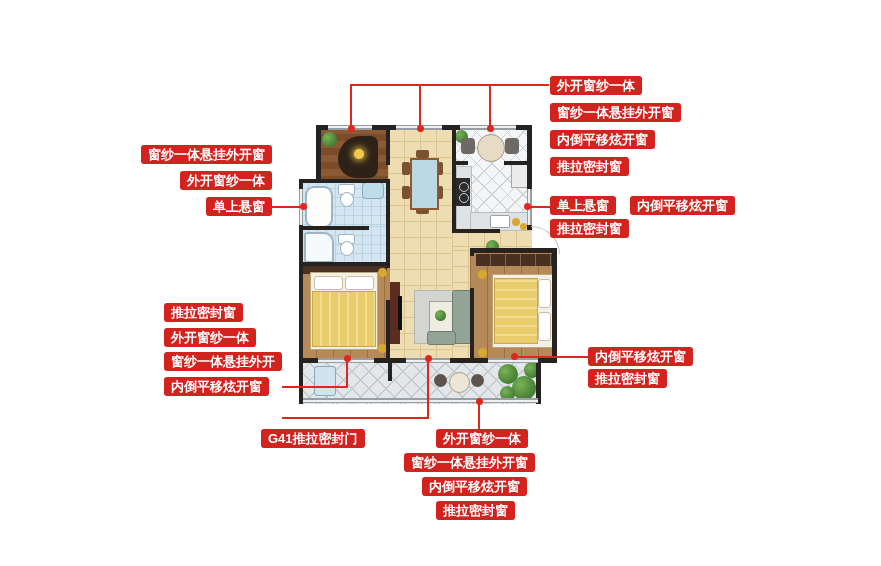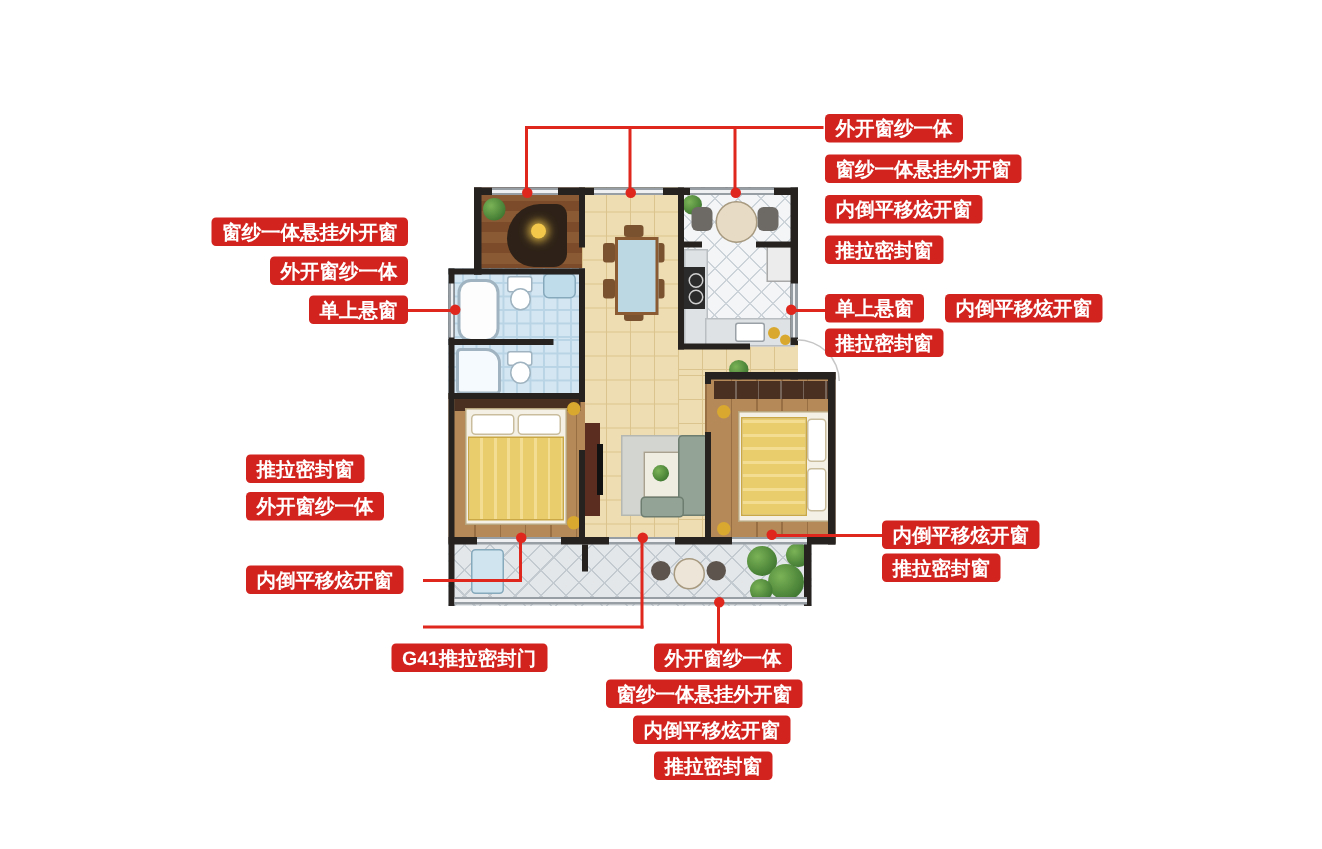--- a/index.html
+++ b/index.html
@@ -197,20 +197,21 @@
   <div class="lbl" style="left:550px;top:196px;">单上悬窗</div>
   <div class="lbl" style="left:630px;top:196px;">内倒平移炫开窗</div>
   <div class="lbl" style="left:550px;top:219px;">推拉密封窗</div>
 
   <div class="lbl" style="right:609px;top:145px;">窗纱一体悬挂外开窗</div>
   <div class="lbl" style="right:609px;top:171px;">外开窗纱一体</div>
   <div class="lbl" style="right:609px;top:197px;">单上悬窗</div>
 
   <div class="lbl" style="left:164px;top:303px;">推拉密封窗</div>
   <div class="lbl" style="left:164px;top:328px;">外开窗纱一体</div>
+  <div class="lbl" style="left:164px;top:352px;">窗纱一体悬挂外开</div>
   <div class="lbl" style="left:164px;top:377px;">内倒平移炫开窗</div>
 
   <div class="lbl" style="left:261px;top:429px;">G41推拉密封门</div>
 
   <div class="lbl" style="left:436px;top:429px;">外开窗纱一体</div>
   <div class="lbl" style="left:404px;top:453px;">窗纱一体悬挂外开窗</div>
   <div class="lbl" style="left:422px;top:477px;">内倒平移炫开窗</div>
   <div class="lbl" style="left:436px;top:501px;">推拉密封窗</div>
 
   <div class="lbl" style="left:588px;top:347px;">内倒平移炫开窗</div>

